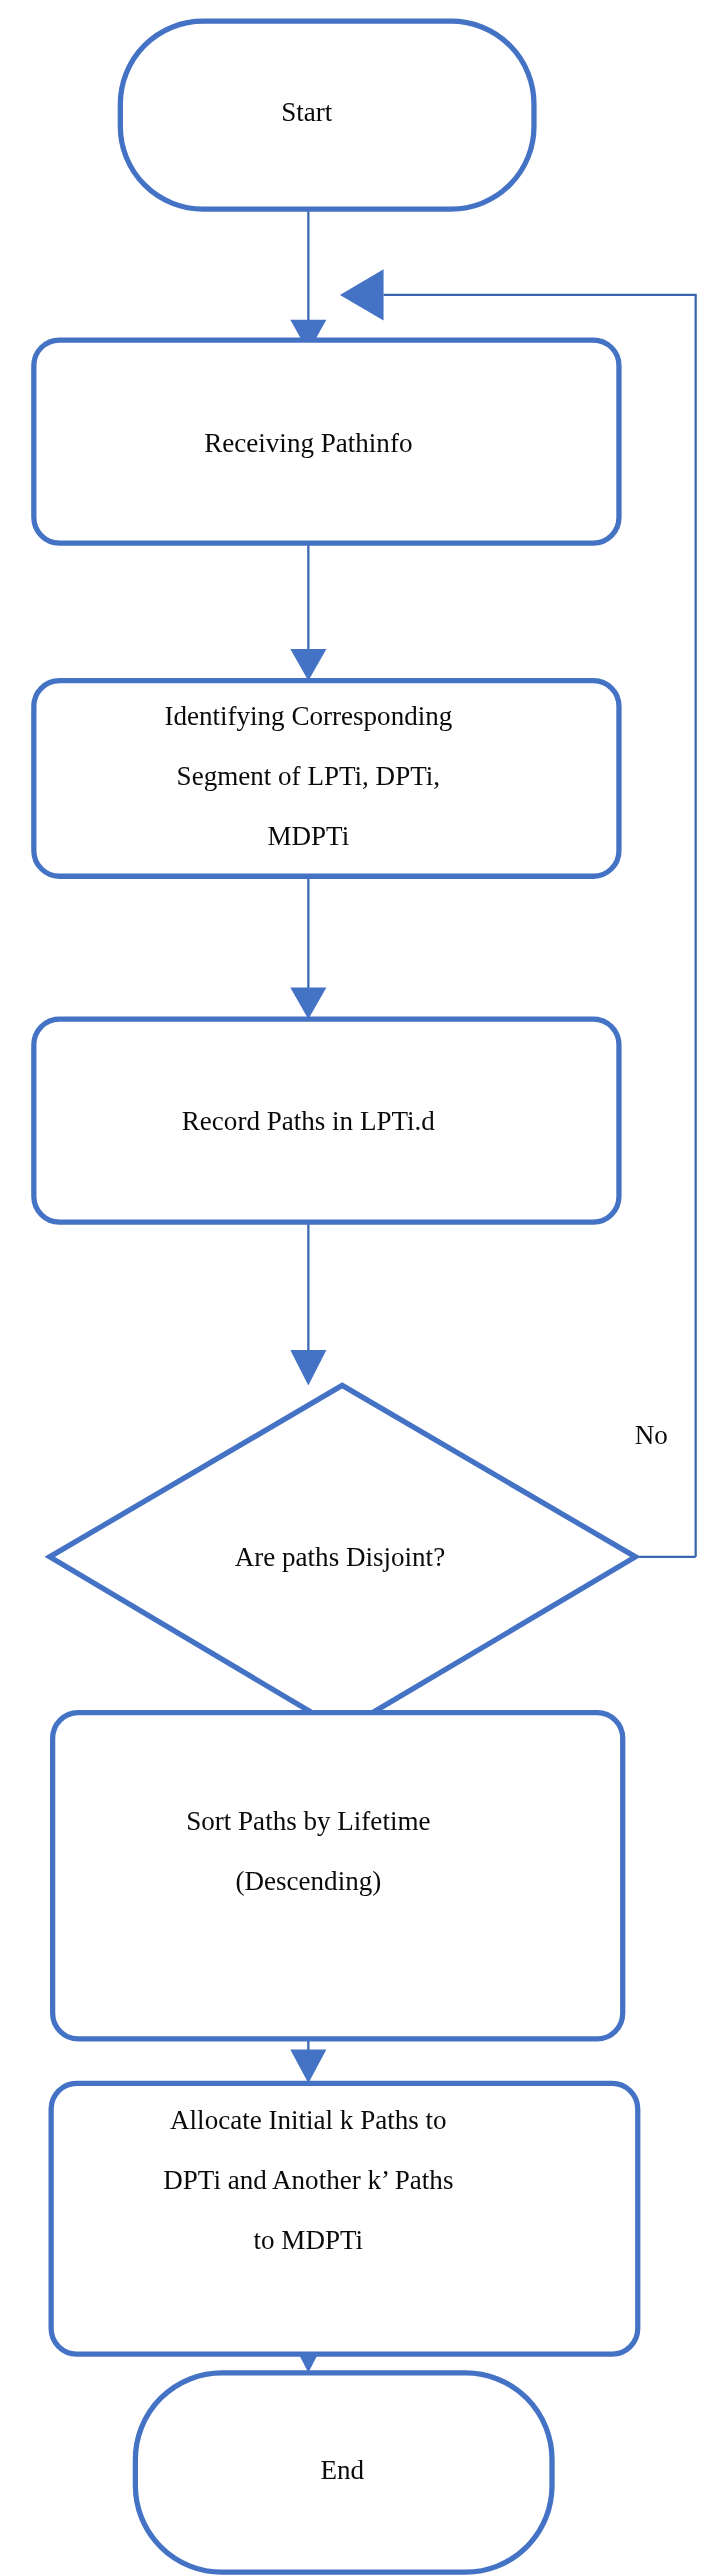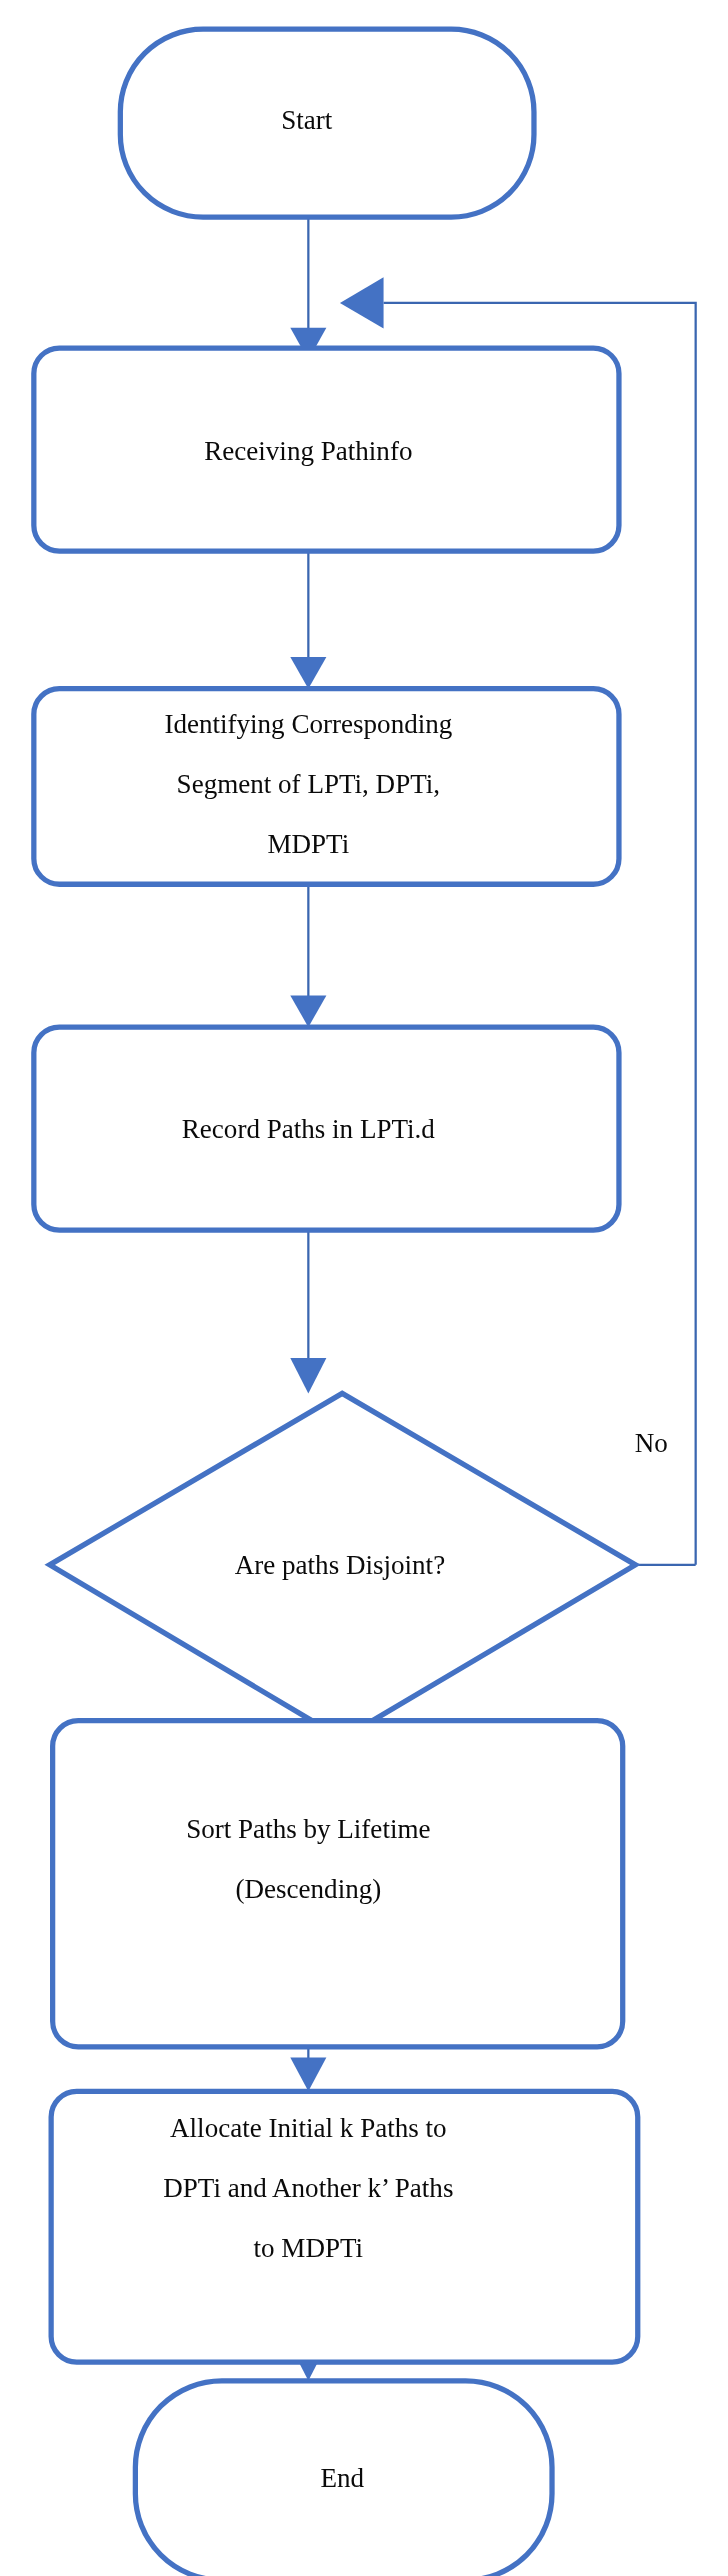--- a/index.html
+++ b/index.html
@@ -10,21 +10,21 @@
   body {
     width: 728px;
     height: 2576px;
     position: relative;
     overflow: hidden;
     font-family: "Liberation Serif", "DejaVu Serif", serif;
   }
   #flow-root {
     position: absolute;
     left: 0;
-    top: 8px;
+    top: 0;
     width: 728px;
     height: 1804px;
     border-radius: 27px;
   }
   svg.flow-canvas {
     display: block;
     width: 728px;
     height: 2576px;
   }
   .node-shape {

